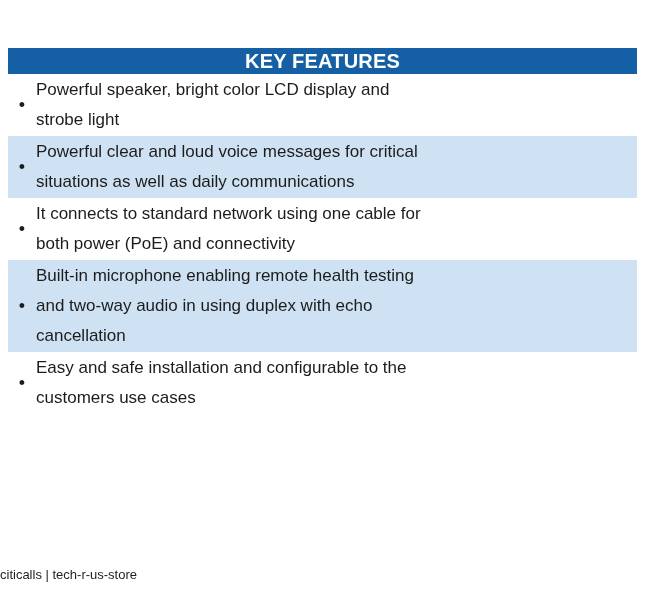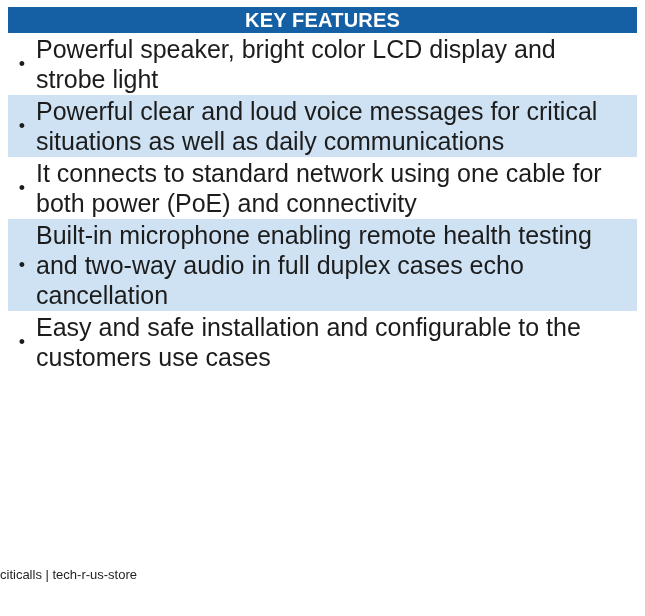--- a/index.html
+++ b/index.html
@@ -23,41 +23,42 @@
   .table-header {
     height: 26px;
     background: #1560A4;
     color: #ffffff;
     font-weight: bold;
     font-size: 20px;
     letter-spacing: 0.2px;
     display: flex;
     align-items: center;
     justify-content: center;
+    margin-top: 41px;
   }
   .feature-row {
     display: flex;
     align-items: center;
     padding: 1px 0;
     background: #ffffff;
   }
   .feature-row.alt {
     background: #CFE2F3;
   }
   .bullet-cell {
     flex: 0 0 28px;
     width: 28px;
     text-align: center;
     font-size: 18px;
     line-height: 18px;
     color: #1c1c1c;
   }
   .feature-text {
     flex: 1 1 auto;
-    font-size: 25px;
+    font-size: 17px;
     line-height: 30px;
     color: #1c1c1c;
     white-space: pre-line;
   }
   .page-footer {
     position: absolute;
     left: 0;
     right: 0;
     top: 567px;
     text-align: left;
@@ -87,21 +88,21 @@
 
   <div class="feature-row">
     <span class="bullet-cell">•</span>
     <span class="feature-text">It connects to standard network using one cable for
 both power (PoE) and connectivity</span>
   </div>
 
   <div class="feature-row alt">
     <span class="bullet-cell">•</span>
     <span class="feature-text">Built-in microphone enabling remote health testing
-and two-way audio in full duplex cases echo
+and two-way audio in using duplex with echo
 cancellation</span>
   </div>
 
   <div class="feature-row">
     <span class="bullet-cell">•</span>
     <span class="feature-text">Easy and safe installation and configurable to the
 customers use cases</span>
   </div>
 </div>
 

